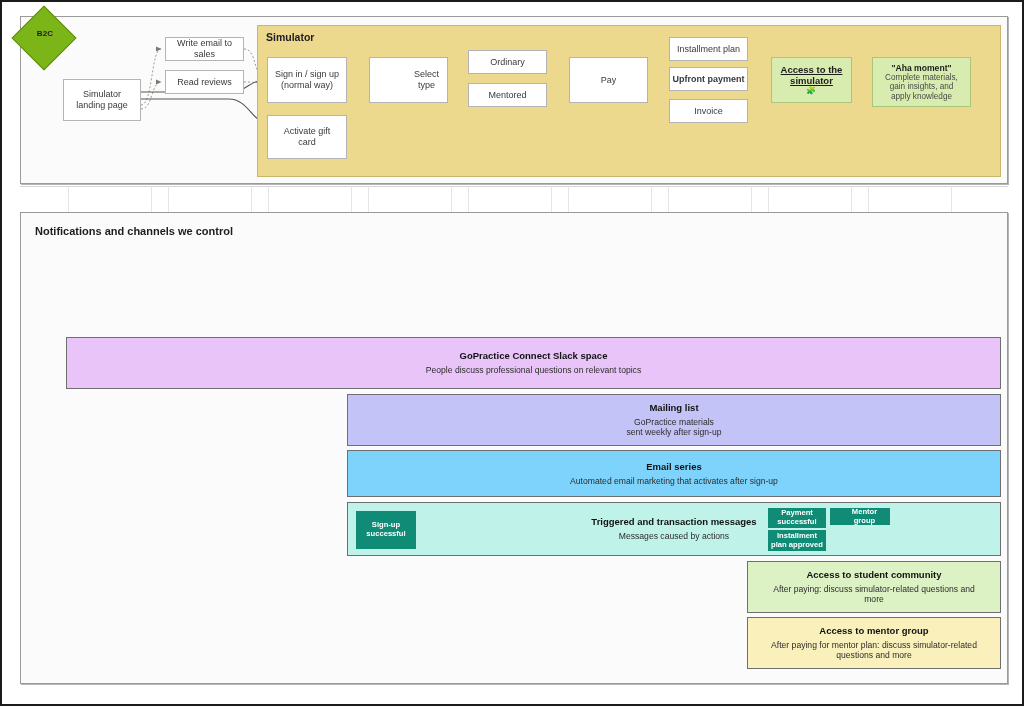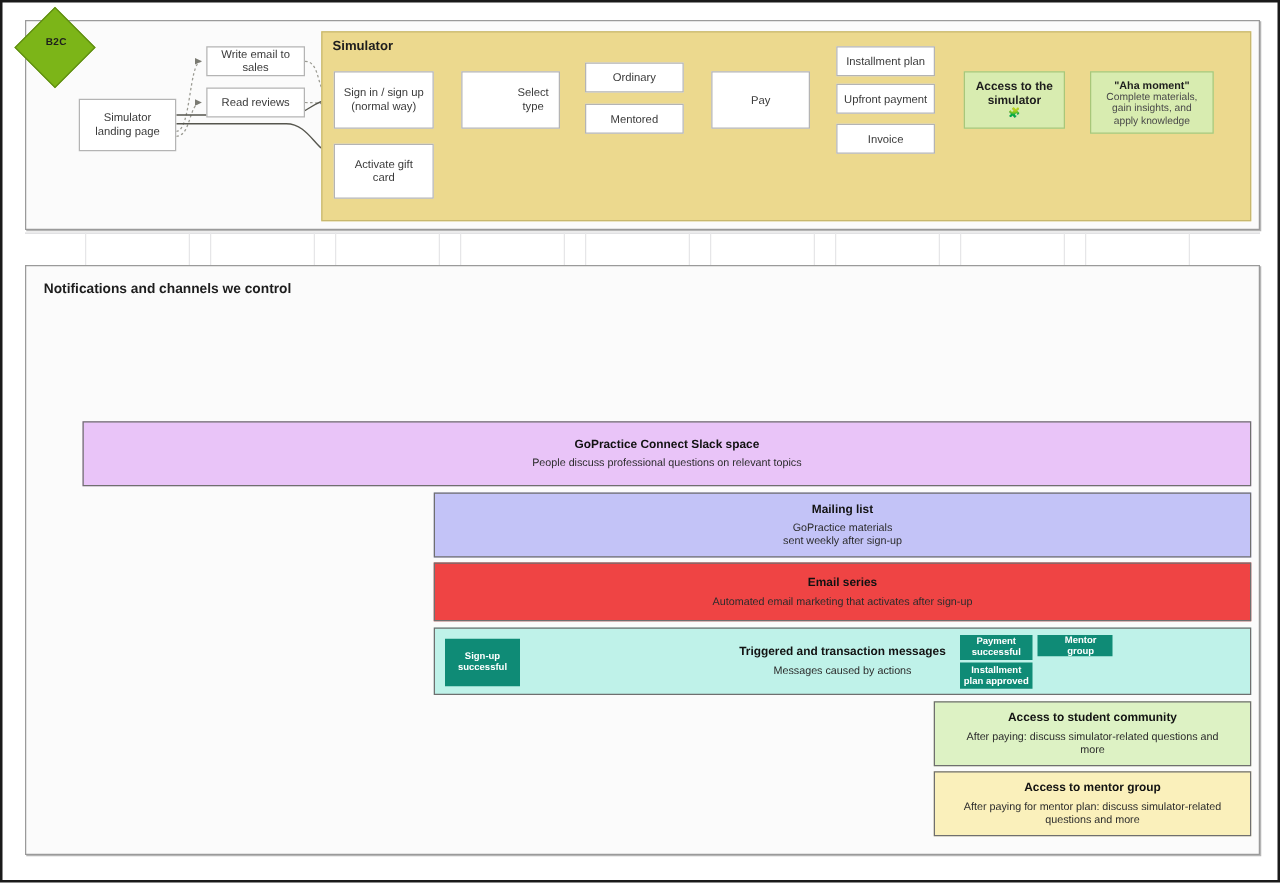--- a/index.html
+++ b/index.html
@@ -197,29 +197,29 @@
 
     <div class="node" style="left:548px;top:40px;width:79px;height:46px;">
       <span style="white-space:pre-line;">Pay</span>
     </div>
 
     <div class="node" style="left:648px;top:20px;width:79px;height:24px;">
       <span style="white-space:pre-line;">Installment plan</span>
     </div>
 
     <div class="node" style="left:648px;top:50px;width:79px;height:24px;">
-      <span style="white-space:pre-line;">Upfront payment</span>
+      <span style="white-space:pre-line;font-weight:bold;">Upfront payment</span>
     </div>
 
     <div class="node" style="left:648px;top:82px;width:79px;height:24px;">
       <span style="white-space:pre-line;">Invoice</span>
     </div>
 
     <div class="node green bold" style="left:750px;top:40px;width:81px;height:46px;flex-direction:column;">
-      <span style="white-space:pre-line;">Access to the
+      <span style="white-space:pre-line;text-decoration:underline;">Access to the
 simulator</span>
       <span class="emoji">🧩</span>
     </div>
 
     <div class="node green" style="left:851px;top:40px;width:99px;height:50px;flex-direction:column;">
       <span style="font-weight:bold;font-size:8.6px;color:#1d1d1d;">"Aha moment"</span>
       <span class="sub" style="white-space:pre-line;">Complete materials,
 gain insights, and
 apply knowledge</span>
     </div>
@@ -258,21 +258,21 @@
       <div class="t">GoPractice Connect Slack space</div>
       <div class="d">People discuss professional questions on relevant topics</div>
     </div>
 
     <div class="chbox" style="left:326px;top:181px;width:654px;height:52px;background:#c3c3f7;">
       <div class="t">Mailing list</div>
       <div class="d">GoPractice materials
 sent weekly after sign-up</div>
     </div>
 
-    <div class="chbox" style="left:326px;top:237px;width:654px;height:47px;background:#ef4444;">
+    <div class="chbox" style="left:326px;top:237px;width:654px;height:47px;background:#7dd3fc;">
       <div class="t">Email series</div>
       <div class="d">Automated email marketing that activates after sign-up</div>
     </div>
 
     <div class="chbox" style="left:326px;top:289px;width:654px;height:54px;background:#bff2e9;">
       <div class="t">Triggered and transaction messages</div>
       <div class="d">Messages caused by actions</div>
       <div class="badge" style="left:8px;top:8px;width:60px;height:38px;">Sign-up
 successful</div>
       <div class="badge" style="left:420px;top:5px;width:58px;height:20px;">Payment

